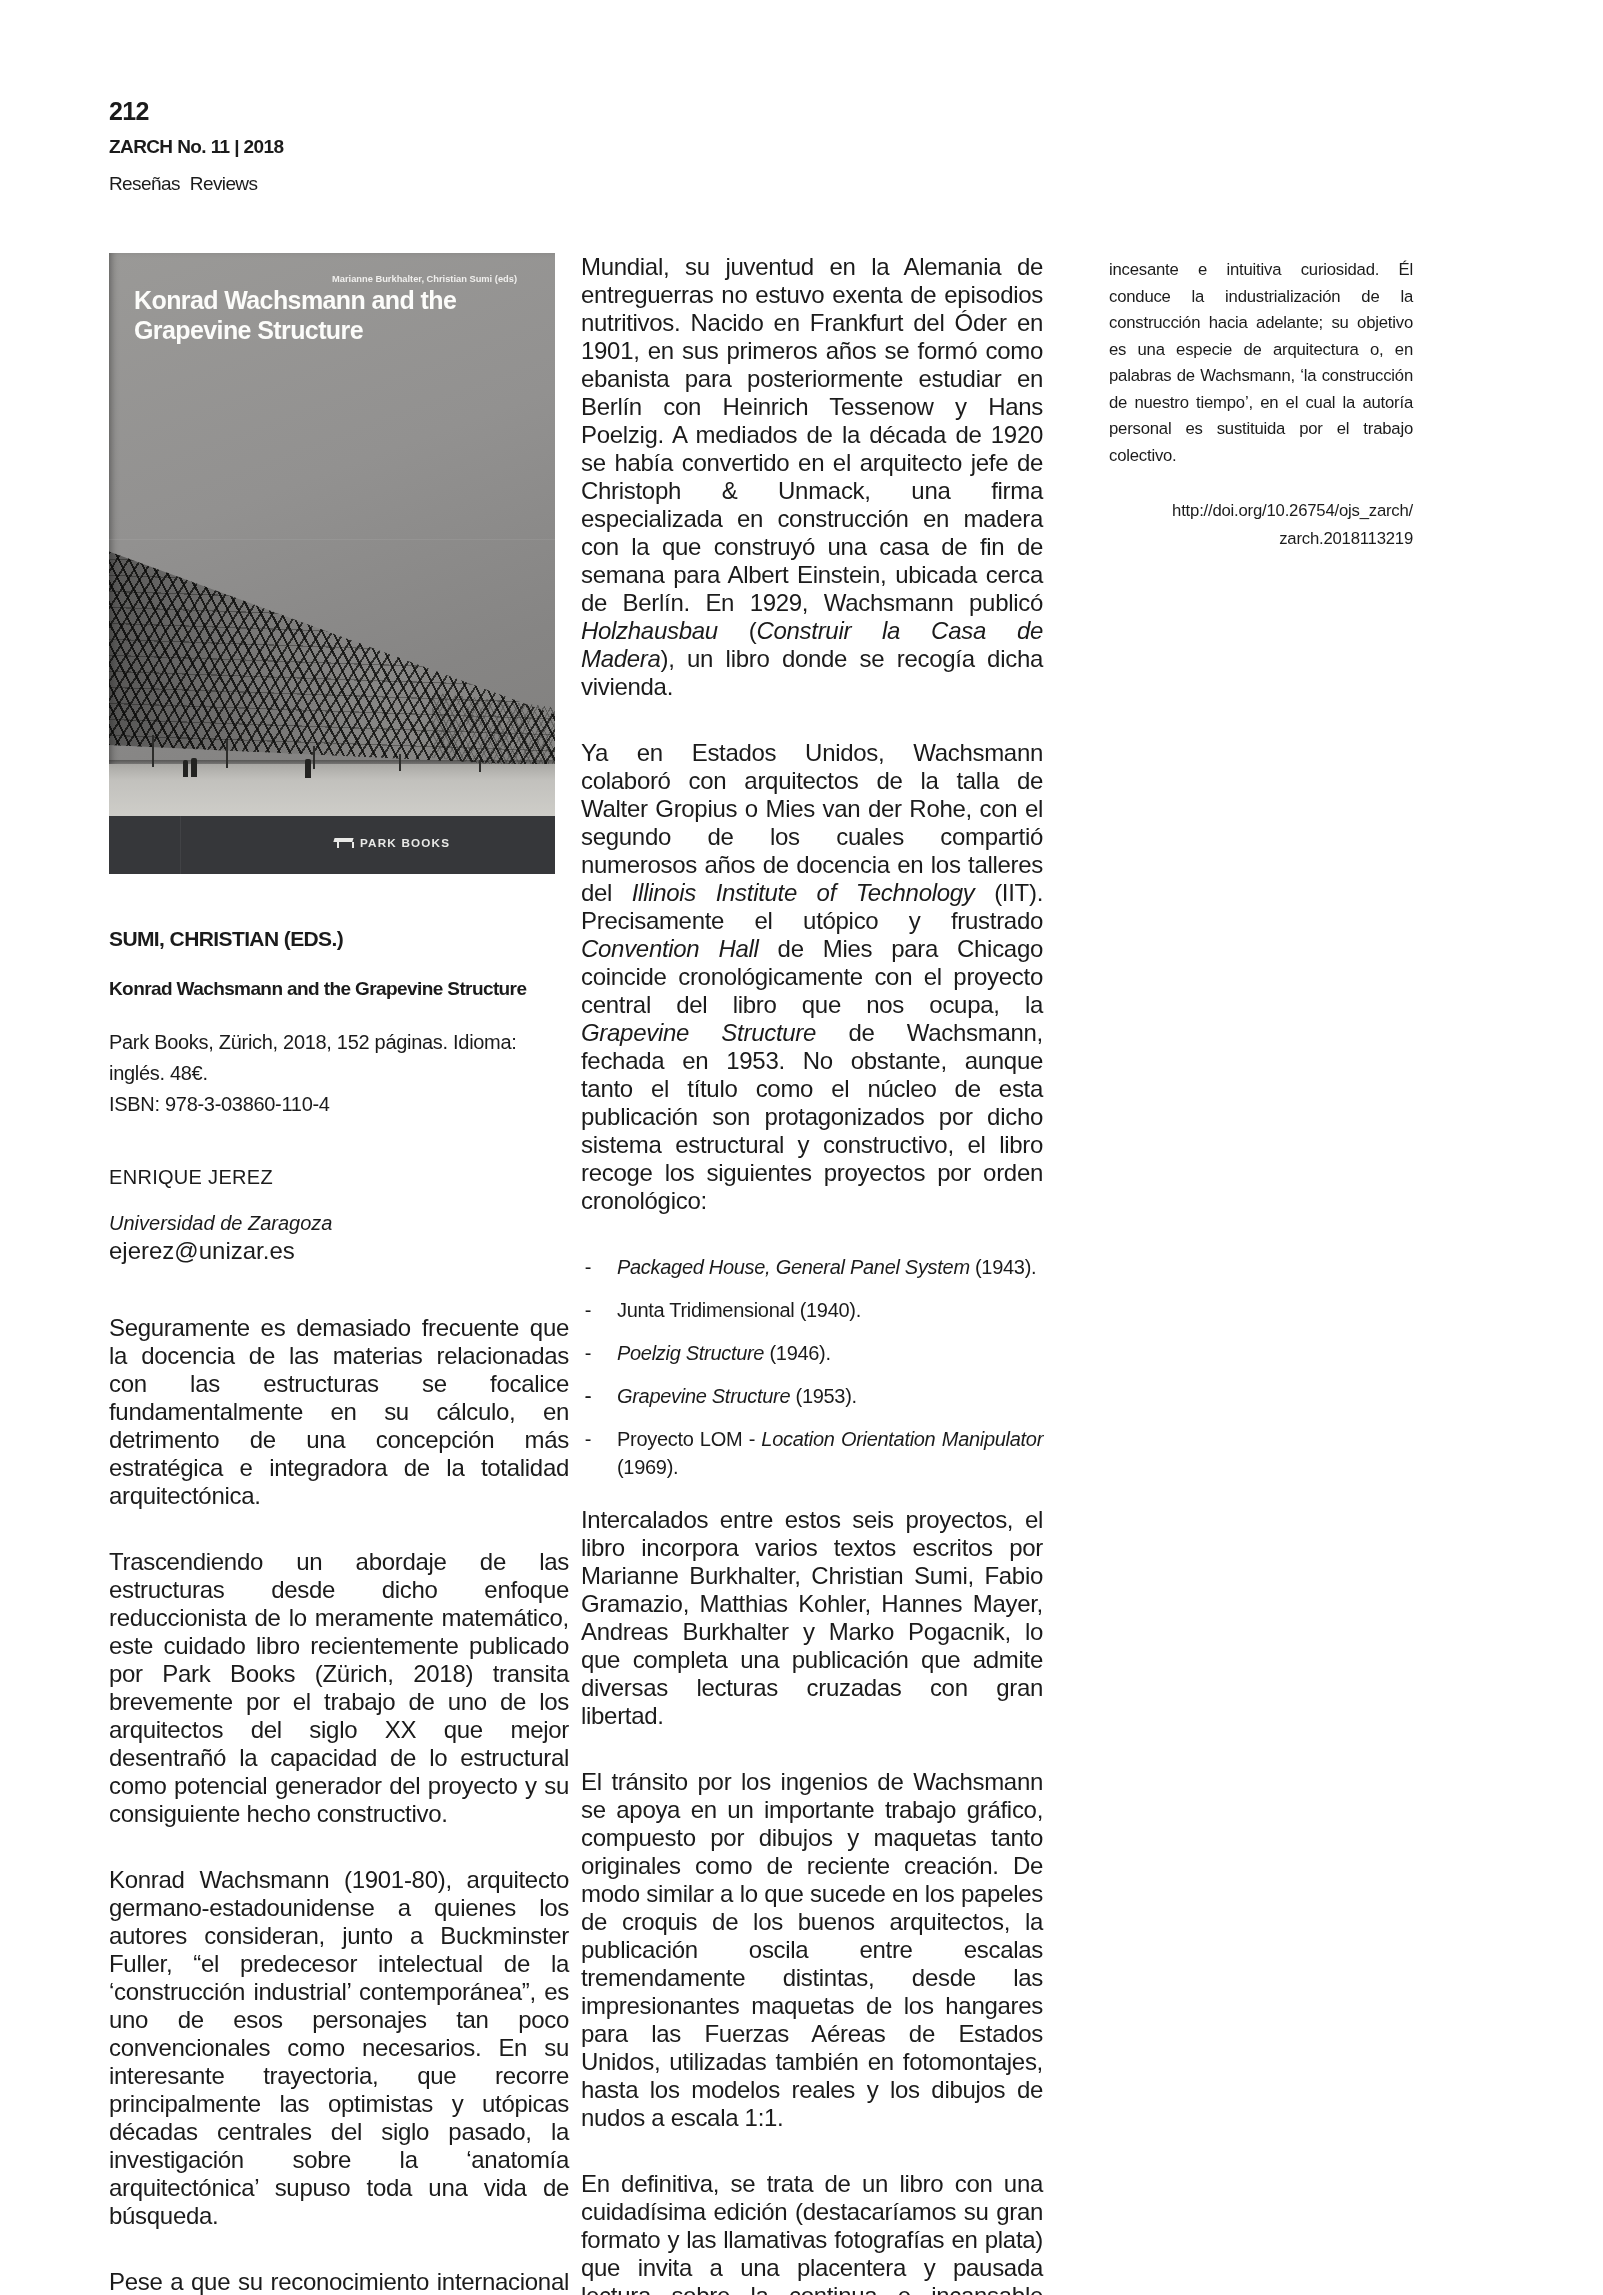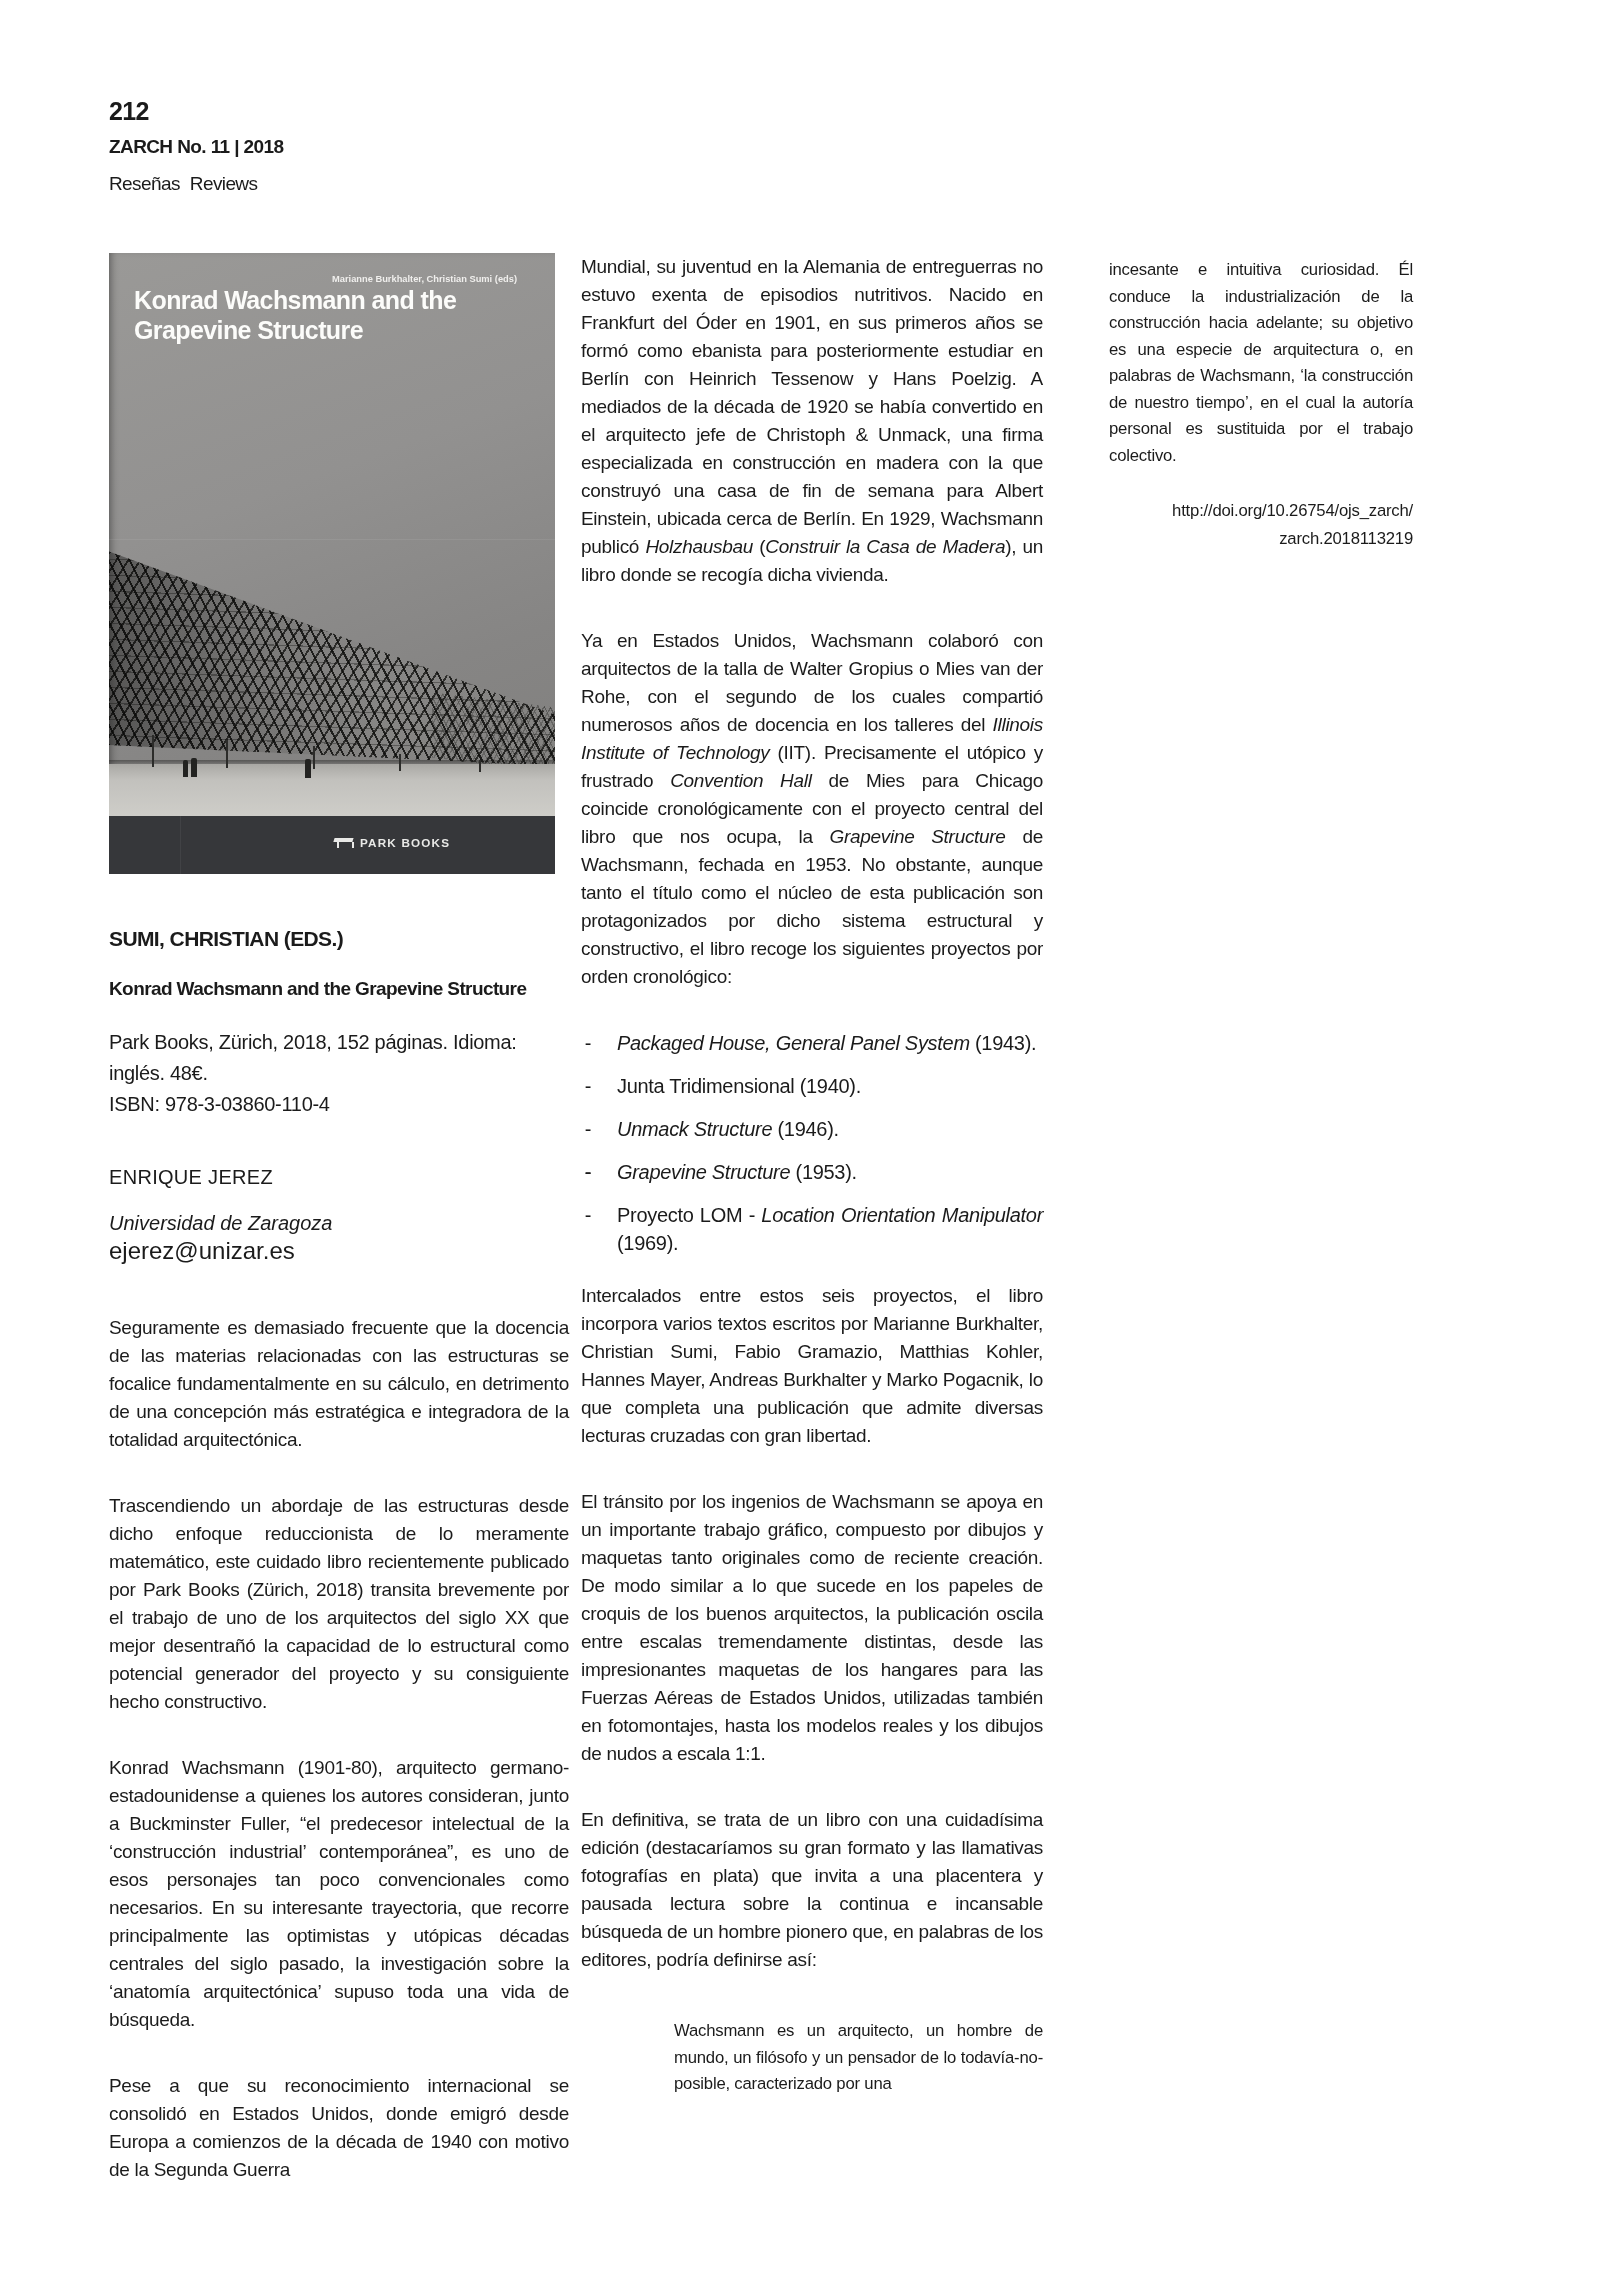--- a/index.html
+++ b/index.html
@@ -55,21 +55,21 @@
   
   .refblock{position:absolute;left:109px;top:922px;width:460px;}
   .cit-authors{font-weight:bold;font-size:21px;line-height:34px;letter-spacing:-0.6px;}
   .cit-title{font-weight:bold;font-size:19px;line-height:32px;letter-spacing:-0.6px;margin-top:16.7px;}
   .cit-details{font-size:20px;line-height:31px;letter-spacing:-0.3px;margin-top:22px;}
   .cit-isbn{font-size:20px;line-height:31px;letter-spacing:-0.3px;}
   .rev-name{font-size:20px;letter-spacing:0.3px;margin-top:46px;}
   .rev-aff{font-size:20px;font-style:italic;line-height:28px;margin-top:20px;}
   .rev-email{font-size:24px;line-height:28px;}
   .paras{margin-top:49px;}
-  .para{font-size:19px;line-height:28px;letter-spacing:-0.3px;text-align:justify;margin:0 0 38px 0;}
+  .para{font-size:24px;line-height:28px;letter-spacing:-0.3px;text-align:justify;margin:0 0 38px 0;}
   .midcol{position:absolute;left:581px;top:253px;width:462px;}
   .rightcol{position:absolute;left:1109px;top:257px;width:304px;}
   .it{font-style:italic;}
   .plist{margin:0 0 25px 0;}
   .plist .li{position:relative;padding-left:36px;font-size:20px;line-height:28px;letter-spacing:-0.3px;
              text-align:justify;margin-bottom:15px;}
   .plist .dash{position:absolute;left:3.7px;top:0;}
   .bquote{margin:44px 0 0 93px;font-size:16.7px;line-height:26.5px;letter-spacing:-0.2px;text-align:justify;}
   .bquote2{font-size:16.7px;line-height:26.5px;letter-spacing:-0.2px;text-align:justify;}
   .doi{margin-top:28px;text-align:right;font-size:16.7px;line-height:28px;letter-spacing:-0.2px;}
@@ -141,21 +141,21 @@
       <div class="li">
         <span class="dash">-</span>
         <span><span class="it">Packaged House, General Panel System</span><span> (1943).</span></span>
       </div>
       <div class="li">
         <span class="dash">-</span>
         <span><span>Junta Tridimensional (1940).</span></span>
       </div>
       <div class="li">
         <span class="dash">-</span>
-        <span><span class="it">Unmack Structure</span><span> (1946).</span></span>
+        <span><span class="it">Poelzig Structure</span><span> (1946).</span></span>
       </div>
       <div class="li">
         <span class="dash">-</span>
       </div>
       <div class="li">
         <span class="dash">-</span>
         <span><span class="it">Grapevine Structure</span><span> (1953).</span></span>
       </div>
       <div class="li">
         <span class="dash">-</span>

